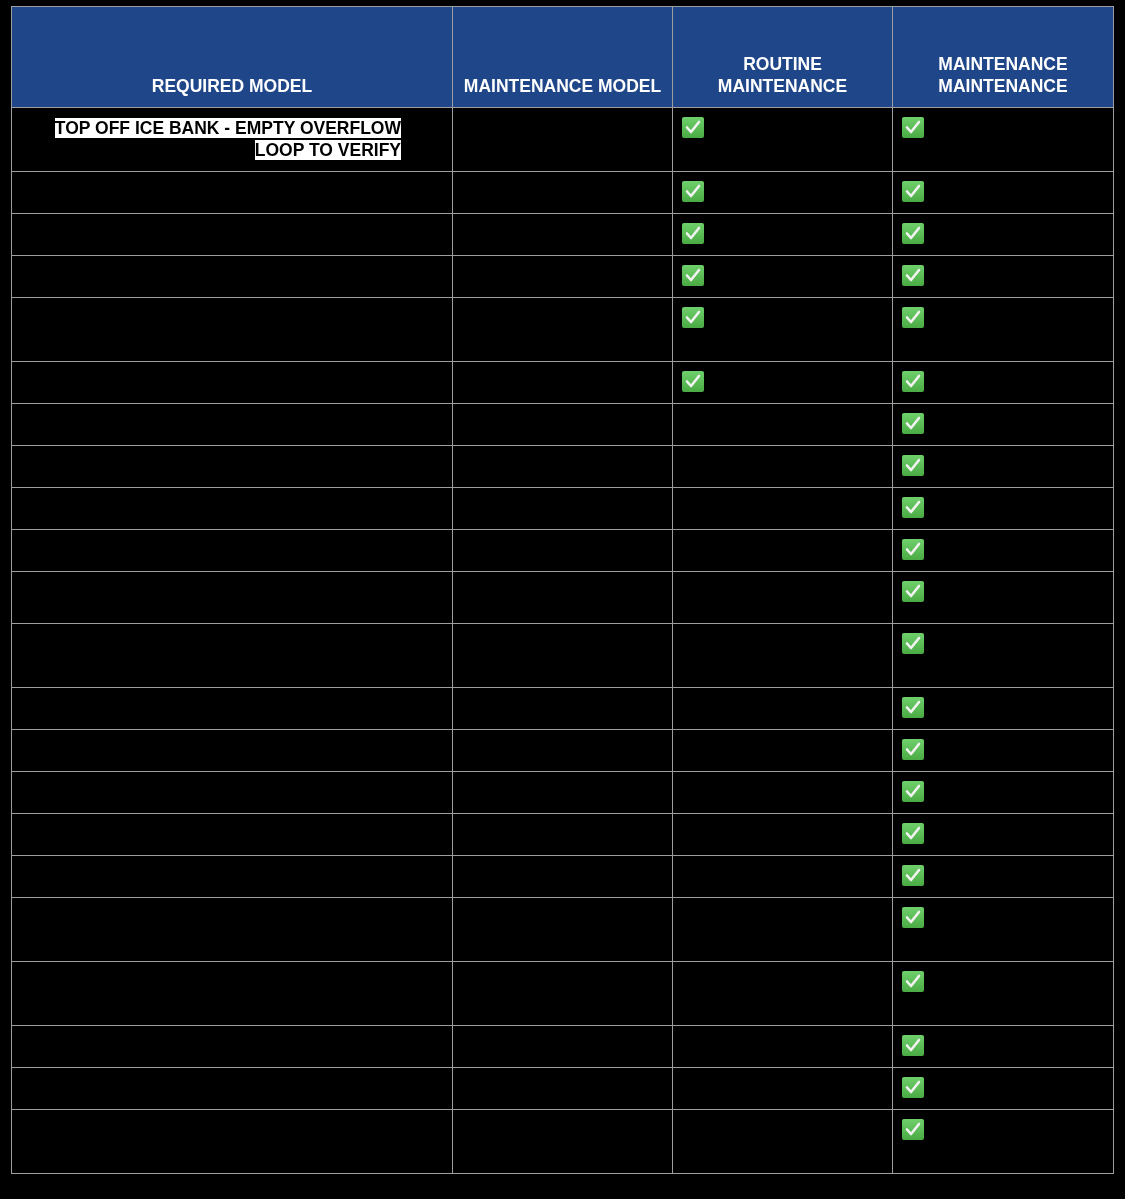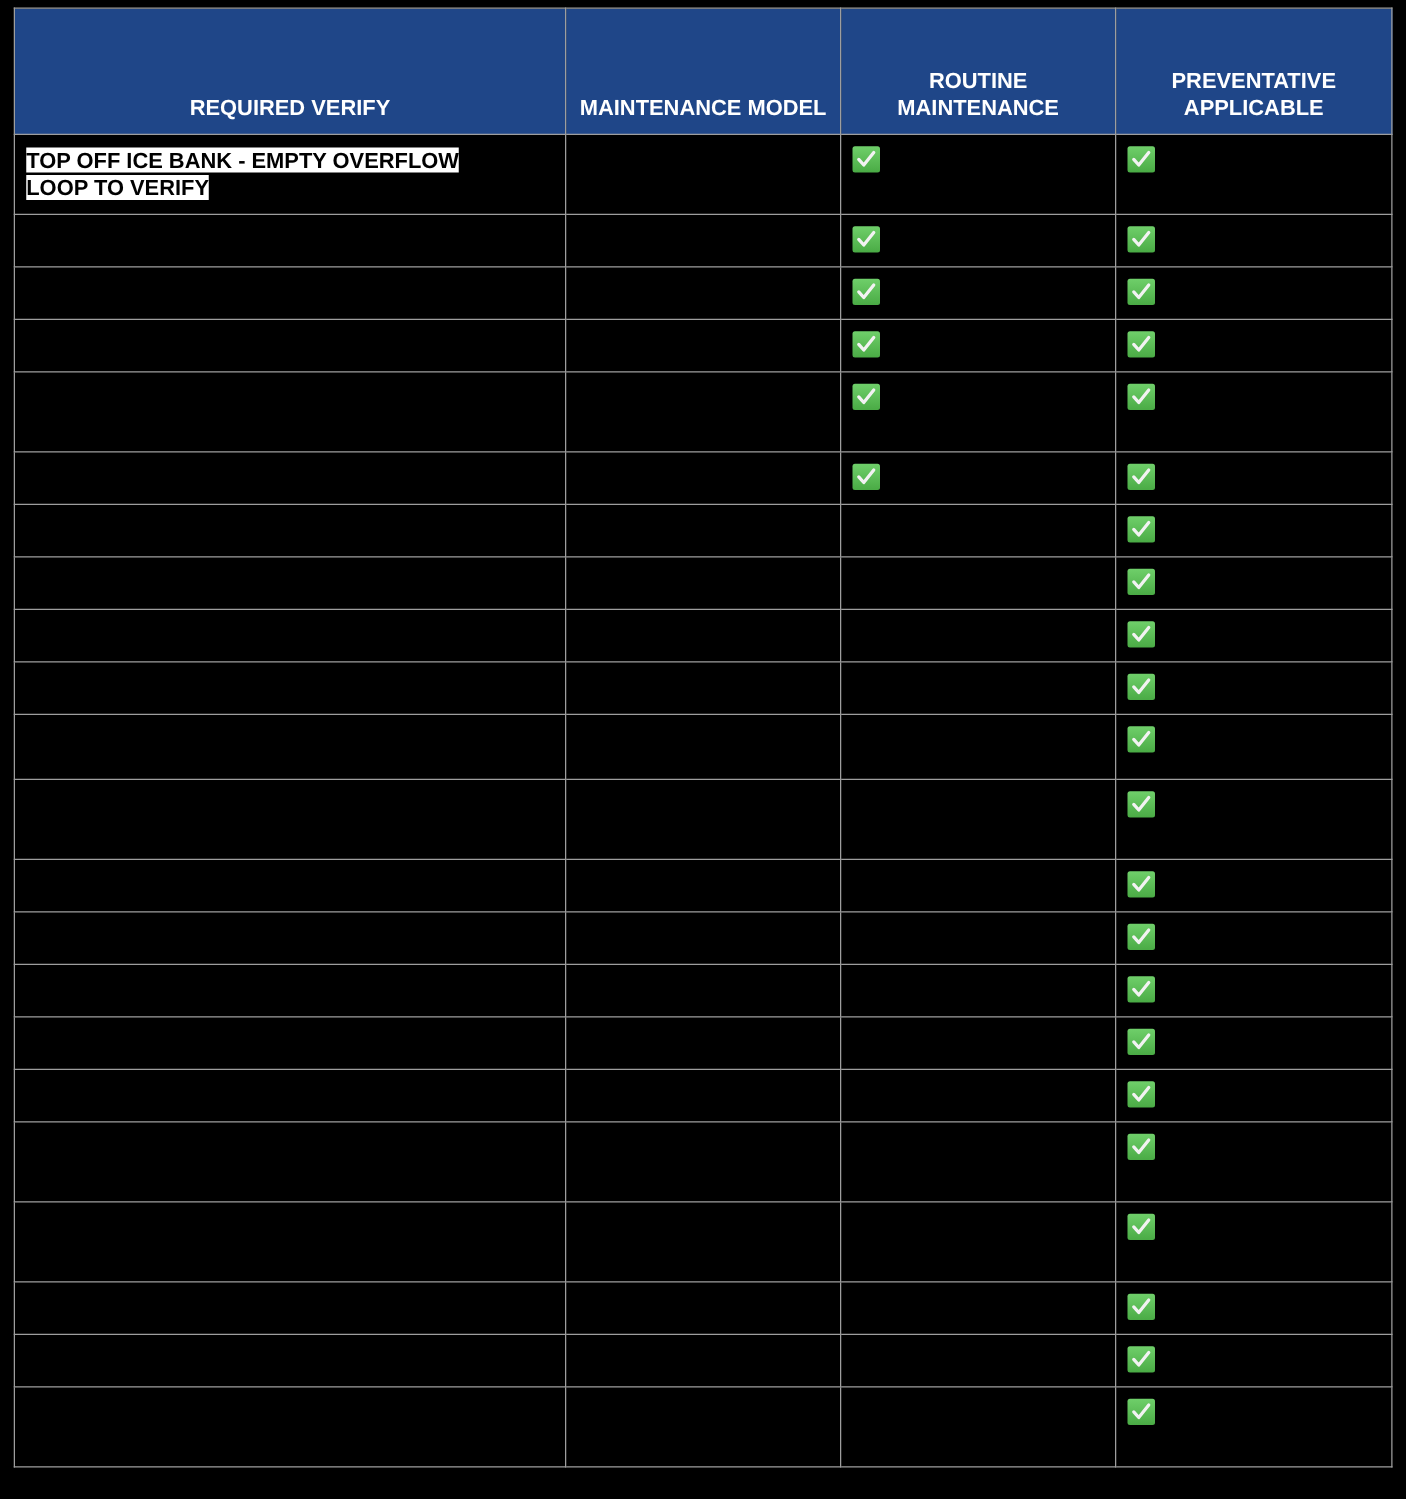--- a/index.html
+++ b/index.html
@@ -8,42 +8,42 @@
   table.grid { position:absolute; left:11px; top:6px; border-collapse:collapse;
                table-layout:fixed; width:1102px; }
   table.grid th, table.grid td { border:1px solid #9e9e9e; padding:0; }
   table.grid th { background:#1f4688; color:#fff; font-weight:bold; font-size:17.5px;
                   text-align:center; vertical-align:bottom; padding:0 6px 10px 6px;
                   line-height:22px; height:90px; }
   table.grid td { background:#000; vertical-align:top; }
   .action-text { display:inline; background:#fff; color:#000; font-weight:bold;
                  font-size:17.5px; line-height:22px; box-decoration-break:clone;
                  -webkit-box-decoration-break:clone; }
-  .action-wrap { padding:9px 9px 0 9px; width:380px; }
+  .action-wrap { padding:9px 9px 0 9px; width:380px;text-align:right; }
   .check { display:inline-block; width:22px; height:21px; margin:9px 0 0 9px;
            background:linear-gradient(#6fcf6a,#4aab45); border-radius:2px;
            position:relative; }
   .check svg { position:absolute; left:0; top:0; }
 </style>
 </head>
 <body>
 
 <table class="grid">
   <colgroup>
     <col style="width:441px">
       <col style="width:220px">
       <col style="width:220px">
       <col style="width:221px">
   </colgroup>
   <thead>
     <tr>
-      <th>REQUIRED VERIFY</th>
+      <th>REQUIRED MODEL</th>
       <th>MAINTENANCE MODEL</th>
       <th>ROUTINE MAINTENANCE</th>
-      <th>PREVENTATIVE APPLICABLE</th>
+      <th>MAINTENANCE MAINTENANCE</th>
     </tr>
   </thead>
   <tbody id="tbody">
       <tr style="height: 64px;">
         <td>
           <div class="action-wrap"><span class="action-text">TOP OFF ICE BANK - EMPTY OVERFLOW LOOP TO VERIFY</span></div>
         </td>
         <td></td>
         <td><span class="check"><svg width="22" height="21" viewBox="0 0 22 21">
               <path d="M5 10.5 L9 15 L17 5" fill="none" stroke="#f2f2f2" stroke-width="2.6" stroke-linecap="round" stroke-linejoin="round"></path>

